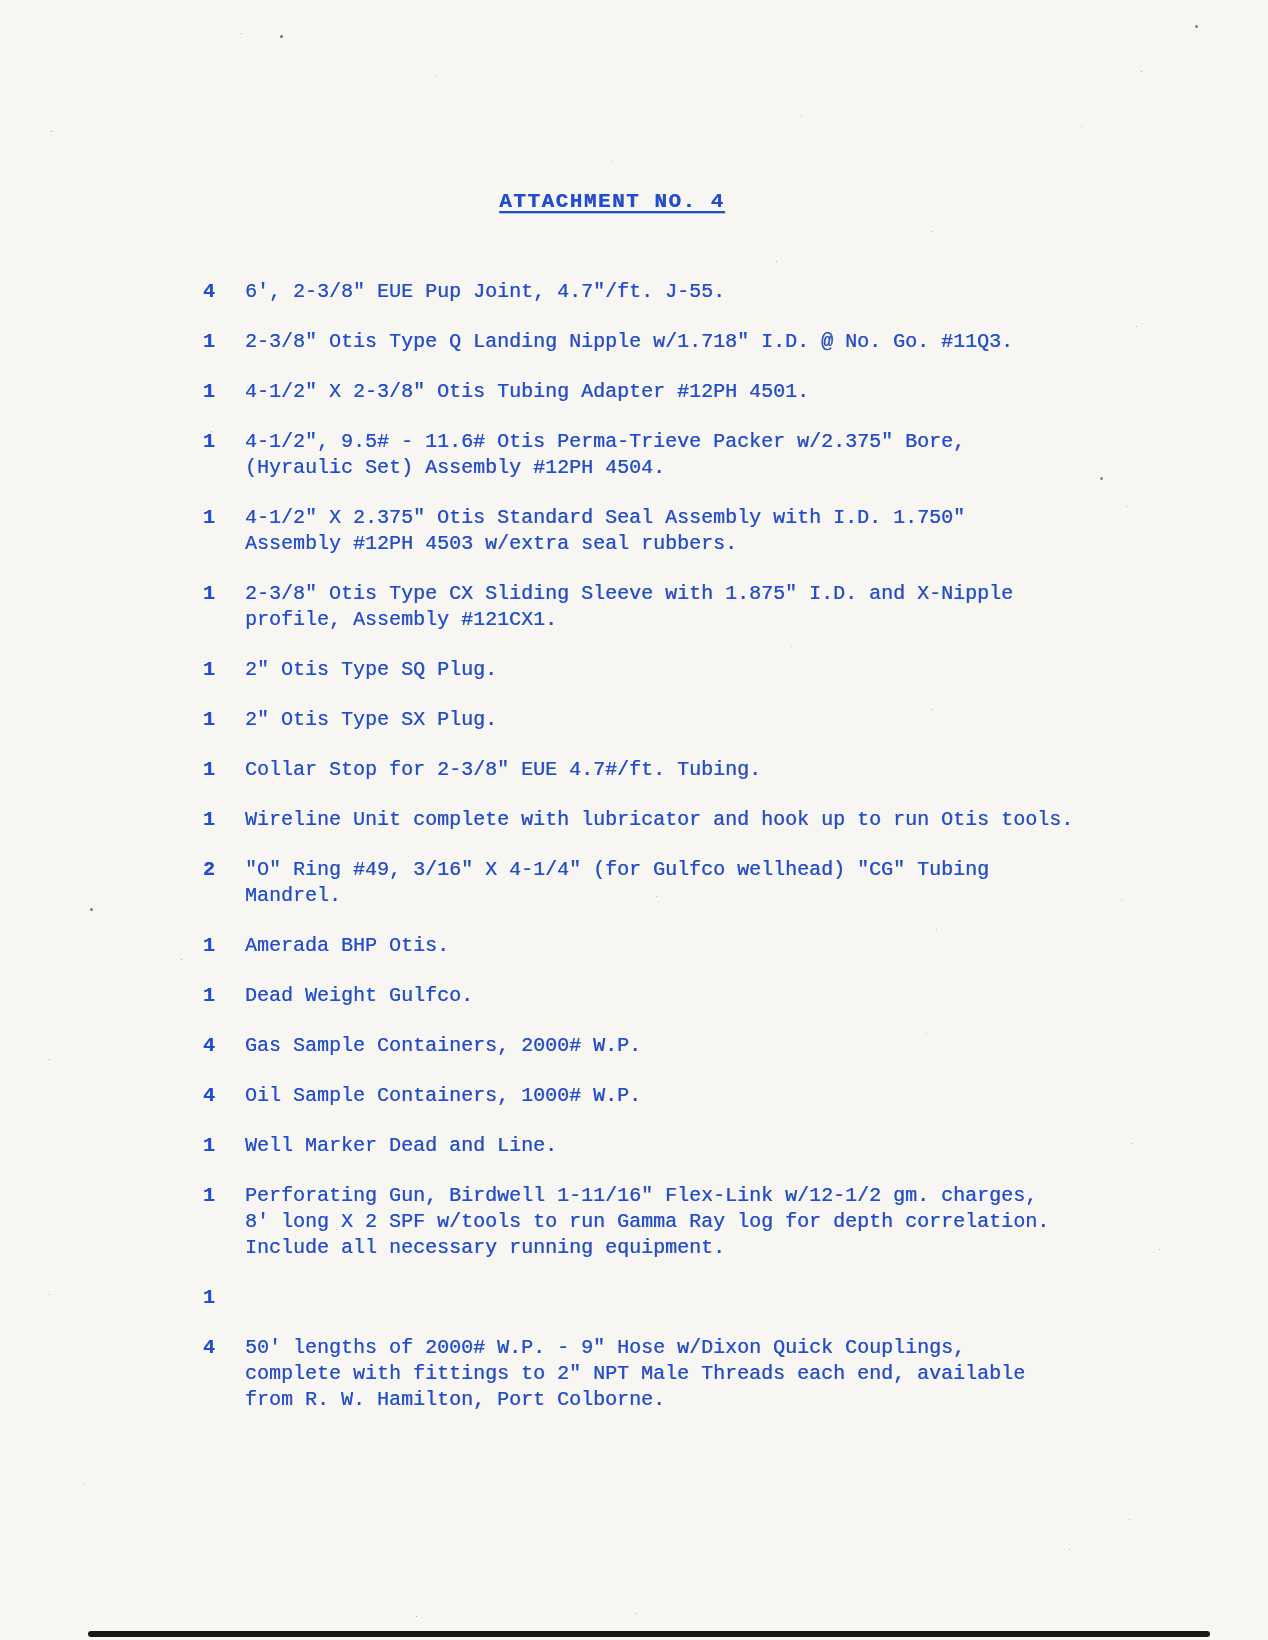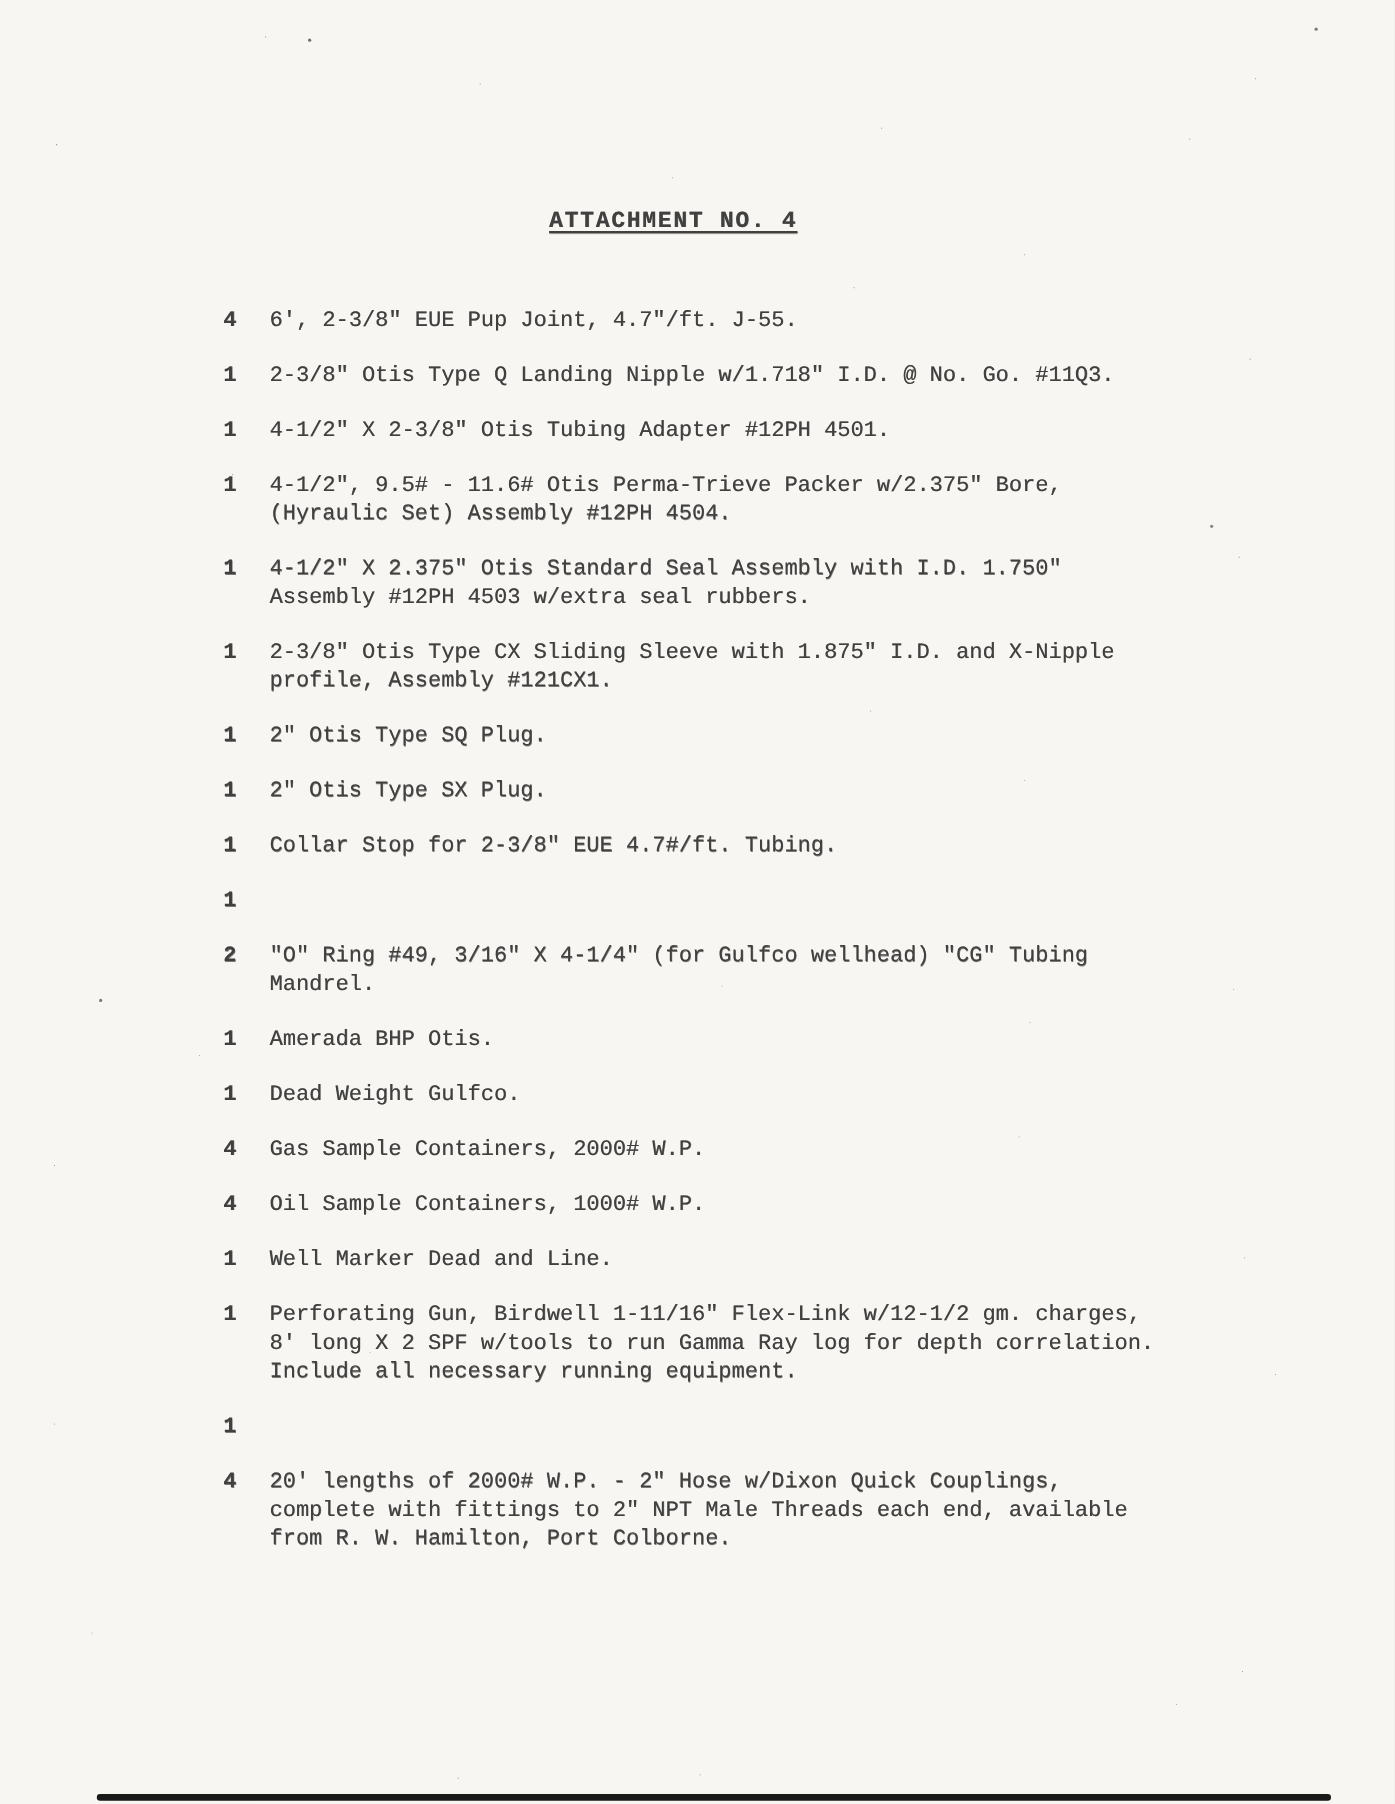--- a/index.html
+++ b/index.html
@@ -6,21 +6,21 @@
     margin: 0;
     padding: 0;
     background: #e9e8e4;
   }
   .page {
     position: relative;
     width: 1268px;
     height: 1640px;
     margin: 0 auto;
     background: #f7f6f2;
-    color: #404040;
+    color: #1d4ed8;
     font-family: "Liberation Mono", "DejaVu Sans Mono", monospace;
     overflow: hidden;
     box-sizing: border-box;
     padding-top: 190px;
   }
   .title {
     margin: 0 auto;
     width: fit-content;
     transform: translateX(-22px);
     font-size: 21px;
@@ -167,20 +167,21 @@
       <span class="desc">2" Otis Type SX Plug.</span>
     </div>
 
     <div class="item">
       <span class="qty">1</span>
       <span class="desc">Collar Stop for 2-3/8" EUE 4.7#/ft. Tubing.</span>
     </div>
 
     <div class="item">
       <span class="qty">1</span>
+      <span class="desc">Wireline Unit complete with lubricator and hook up to run Otis tools.</span>
     </div>
 
 
     <div class="item">
       <span class="qty">2</span>
       <span class="desc">"O" Ring #49, 3/16" X 4-1/4" (for Gulfco wellhead) "CG" Tubing
 Mandrel.</span>
     </div>
 
     <div class="item">
@@ -214,21 +215,21 @@
 8' long X 2 SPF w/tools to run Gamma Ray log for depth correlation.
 Include all necessary running equipment.</span>
     </div>
 
     <div class="item">
       <span class="qty">1</span>
     </div>
 
     <div class="item">
       <span class="qty">4</span>
-      <span class="desc">20' lengths of 2000# W.P. - 2" Hose w/Dixon Quick Couplings,
+      <span class="desc">50' lengths of 2000# W.P. - 9" Hose w/Dixon Quick Couplings,
 complete with fittings to 2" NPT Male Threads each end, available
 from R. W. Hamilton, Port Colborne.</span>
     </div>
 
   </div>
 
   <div class="bottom-edge"></div>
 </div>
 
 </body></html>

